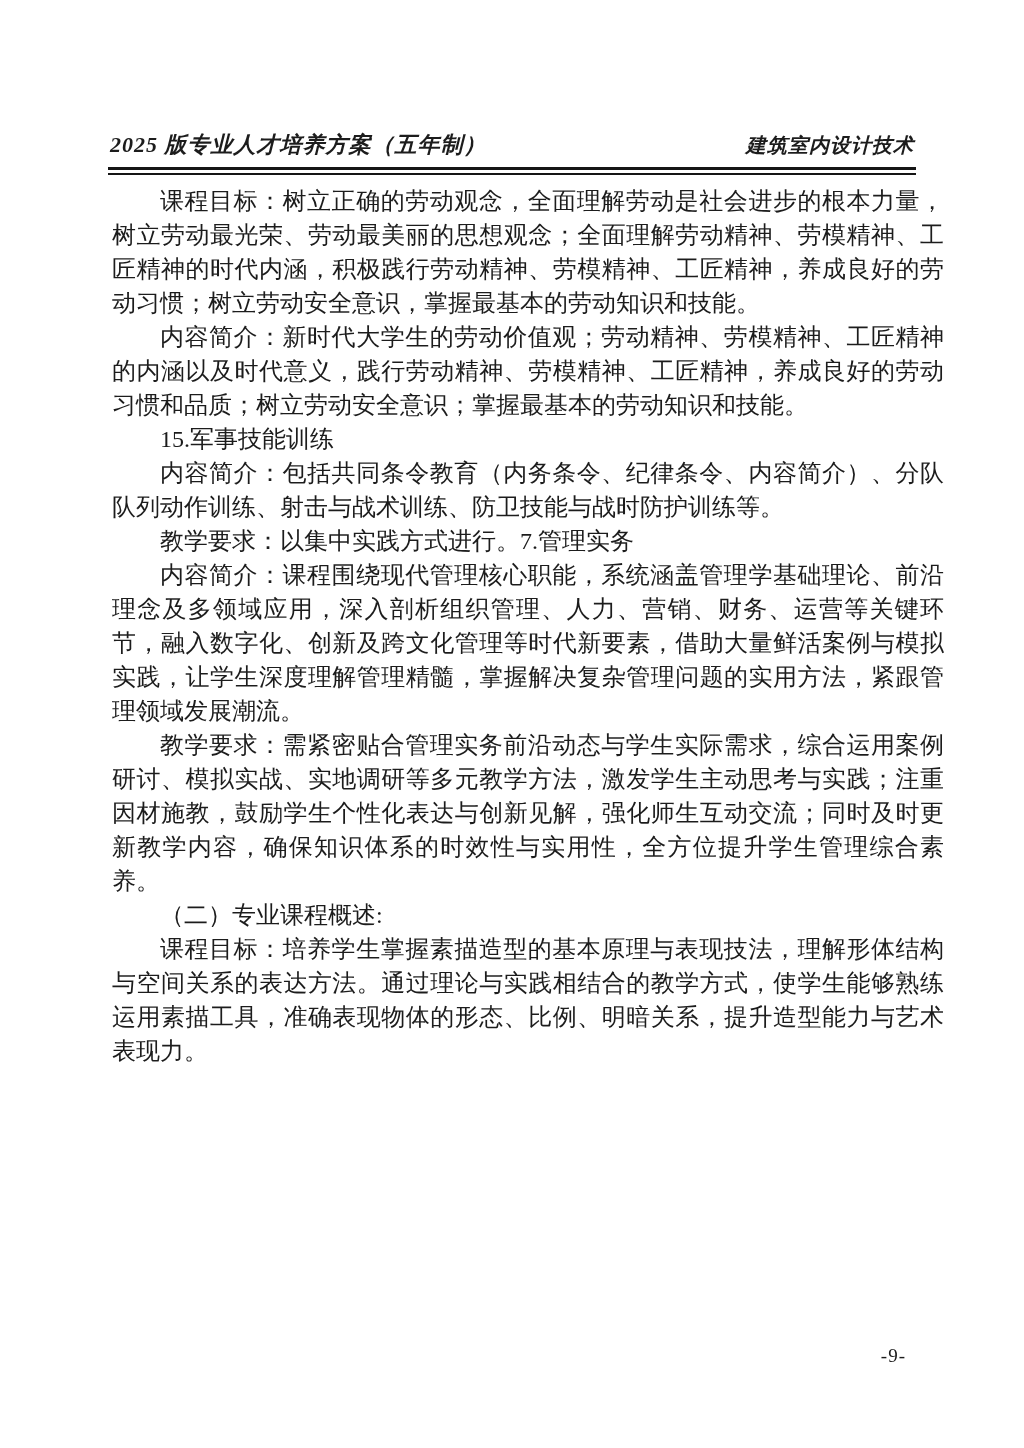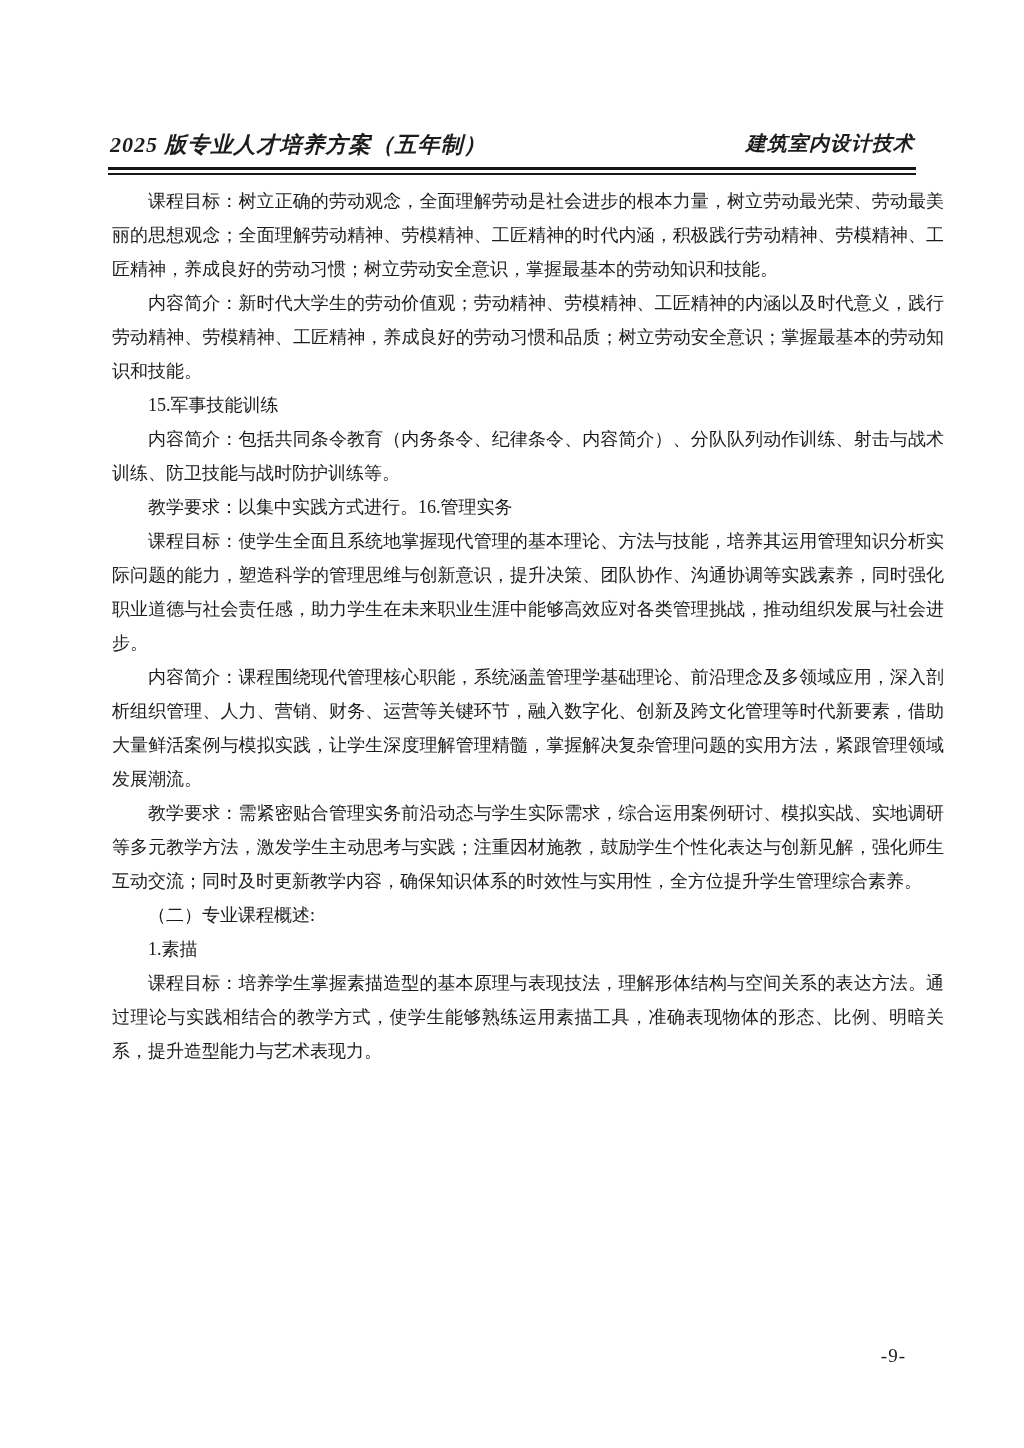--- a/index.html
+++ b/index.html
@@ -11,37 +11,37 @@
     background: #ffffff;
     color: #1c1c1c;
     font-family: "Liberation Serif", "DejaVu Serif", serif;
     overflow: hidden;
   }
   .header {
     margin: 0 110px;
     padding-top: 130px;
     display: flex;
     justify-content: space-between;
-    align-items: flex-start;
+    align-items: center;
   }
   .header-title {
     font-size: 22px;
     font-weight: bold;
     font-style: italic;
     letter-spacing: 1px;
     white-space: nowrap;
   }
   .header-title.right { font-size: 20px; }
   .header-rule { margin: 7px 108px 0 108px; }
   .header-rule .line-thick { height: 3px; background: #151515; }
   .header-rule .line-gap { height: 3px; }
   .header-rule .line-thin { height: 2px; background: #151515; }
   .content {
     margin: 9px 80px 0 112px;
-    font-size: 18px;
+    font-size: 24px;
     line-height: 34px;
     text-align: justify;
     text-justify: inter-ideograph;
   }
   .content p {
     margin: 0;
     padding: 0;
     text-indent: 2em;
   }
   .page-number {
@@ -66,24 +66,22 @@
     <div class="line-thick"></div>
     <div class="line-gap"></div>
     <div class="line-thin"></div>
   </div>
 
   <div class="content">
     <p>课程目标：树立正确的劳动观念，全面理解劳动是社会进步的根本力量，树立劳动最光荣、劳动最美丽的思想观念；全面理解劳动精神、劳模精神、工匠精神的时代内涵，积极践行劳动精神、劳模精神、工匠精神，养成良好的劳动习惯；树立劳动安全意识，掌握最基本的劳动知识和技能。</p>
     <p>内容简介：新时代大学生的劳动价值观；劳动精神、劳模精神、工匠精神的内涵以及时代意义，践行劳动精神、劳模精神、工匠精神，养成良好的劳动习惯和品质；树立劳动安全意识；掌握最基本的劳动知识和技能。</p>
     <p>15.军事技能训练</p>
     <p>内容简介：包括共同条令教育（内务条令、纪律条令、内容简介）、分队队列动作训练、射击与战术训练、防卫技能与战时防护训练等。</p>
-    <p>教学要求：以集中实践方式进行。16.管理实务</p>
-    <p>课程目标：使学生全面且系统地掌握现代管理的基本理论、方法与技能，培养其运用管理知识分析实际问题的能力，塑造科学的管理思维与创新意识，提升决策、团队协作、沟通协调等实践素养，同时强化职业道德与社会责任感，助力学生在未来职业生涯中能够高效应对各类管理挑战，推动组织发展与社会进步。</p>
+    <p>教学要求：以集中实践方式进行。7.管理实务</p>
     <p>内容简介：课程围绕现代管理核心职能，系统涵盖管理学基础理论、前沿理念及多领域应用，深入剖析组织管理、人力、营销、财务、运营等关键环节，融入数字化、创新及跨文化管理等时代新要素，借助大量鲜活案例与模拟实践，让学生深度理解管理精髓，掌握解决复杂管理问题的实用方法，紧跟管理领域发展潮流。</p>
     <p>教学要求：需紧密贴合管理实务前沿动态与学生实际需求，综合运用案例研讨、模拟实战、实地调研等多元教学方法，激发学生主动思考与实践；注重因材施教，鼓励学生个性化表达与创新见解，强化师生互动交流；同时及时更新教学内容，确保知识体系的时效性与实用性，全方位提升学生管理综合素养。</p>
     <p>（二）专业课程概述:</p>
-    <p>1.素描</p>
     <p>课程目标：培养学生掌握素描造型的基本原理与表现技法，理解形体结构与空间关系的表达方法。通过理论与实践相结合的教学方式，使学生能够熟练运用素描工具，准确表现物体的形态、比例、明暗关系，提升造型能力与艺术表现力。</p>
   </div>
 
   <div class="page-number">-9-</div>
 
 </div>
 
 </body></html>

